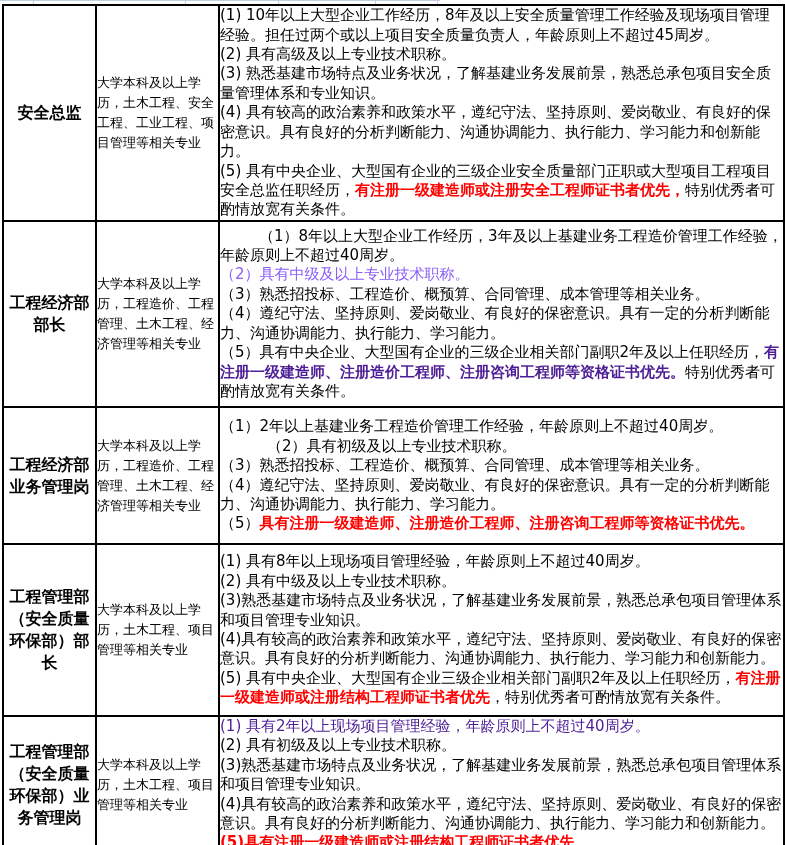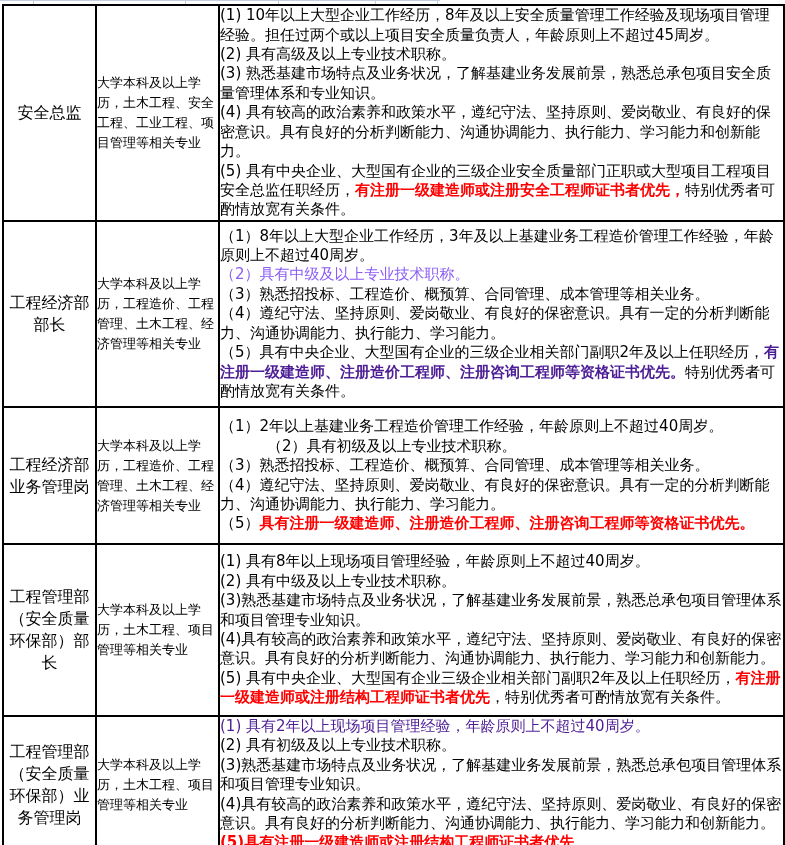--- a/index.html
+++ b/index.html
@@ -42,21 +42,21 @@
     table-layout: fixed;
   }
   table.job-table td {
     border: 2px solid #000000;
     overflow: hidden;
     padding: 0;
     vertical-align: middle;
     color: #000000;
   }
   td.cell-position {
-    font-weight: normal;
+    font-weight: bold;
     font-size: 16px;
     line-height: 22px;
     text-align: center;
     padding: 0 4px;
     margin-left: 48px;
   }
   td.cell-education {
     font-size: 13px;
     line-height: 20px;
     text-align: left;
@@ -100,21 +100,21 @@
             <div class="req-item"><span style="color: rgb(0, 0, 0);">(2) 具有高级及以上专业技术职称。</span></div>
             <div class="req-item"><span style="color: rgb(0, 0, 0);">(3) 熟悉基建市场特点及业务状况，了解基建业务发展前景，熟悉总承包项目安全质量管理体系和专业知识。</span></div>
             <div class="req-item"><span style="color: rgb(0, 0, 0);">(4) 具有较高的政治素养和政策水平，遵纪守法、坚持原则、爱岗敬业、有良好的保密意识。具有良好的分析判断能力、沟通协调能力、执行能力、学习能力和创新能力。</span></div>
             <div class="req-item"><span style="color: rgb(0, 0, 0);">(5) 具有中央企业、大型国有企业的三级企业安全质量部门正职或大型项目工程项目安全总监任职经历，</span><span class="seg-red" style="color: rgb(255, 0, 0);">有注册一级建造师或注册安全工程师证书者优先，</span><span style="color: rgb(0, 0, 0);">特别优秀者可酌情放宽有关条件。</span></div>
           </td>
         </tr>
         <tr>
           <td class="cell-position" style="height: 184px;">工程经济部部长</td>
           <td class="cell-education">大学本科及以上学历，工程造价、工程管理、土木工程、经济管理等相关专业</td>
           <td class="cell-req">
-            <div class="req-item"><span style="color: rgb(0, 0, 0);">（1）8年以上大型企业工作经历，3年及以上基建业务工程造价管理工作经验，年龄原则上不超过40周岁。</span></div>
+            <div class="req-item"><span style="color: rgb(0, 0, 0); padding-left: 39px;">（1）8年以上大型企业工作经历，3年及以上基建业务工程造价管理工作经验，年龄原则上不超过40周岁。</span></div>
             <div class="req-item"><span style="color: #8b5cf6;">（2）具有中级及以上专业技术职称。</span></div>
             <div class="req-item"><span style="color: rgb(0, 0, 0);">（3）熟悉招投标、工程造价、概预算、合同管理、成本管理等相关业务。</span></div>
             <div class="req-item"><span style="color: rgb(0, 0, 0);">（4）遵纪守法、坚持原则、爱岗敬业、有良好的保密意识。具有一定的分析判断能力、沟通协调能力、执行能力、学习能力。</span></div>
             <div class="req-item"><span style="color: rgb(0, 0, 0);">（5）具有中央企业、大型国有企业的三级企业相关部门副职2年及以上任职经历，</span><span class="seg-red" style="color: #4c1d95;">有注册一级建造师、注册造价工程师、注册咨询工程师等资格证书优先。</span><span style="color: rgb(0, 0, 0);">特别优秀者可酌情放宽有关条件。</span></div>
           </td>
         </tr>
         <tr>
           <td class="cell-position" style="height: 135px;">工程经济部业务管理岗</td>
           <td class="cell-education">大学本科及以上学历，工程造价、工程管理、土木工程、经济管理等相关专业</td>
           <td class="cell-req">

